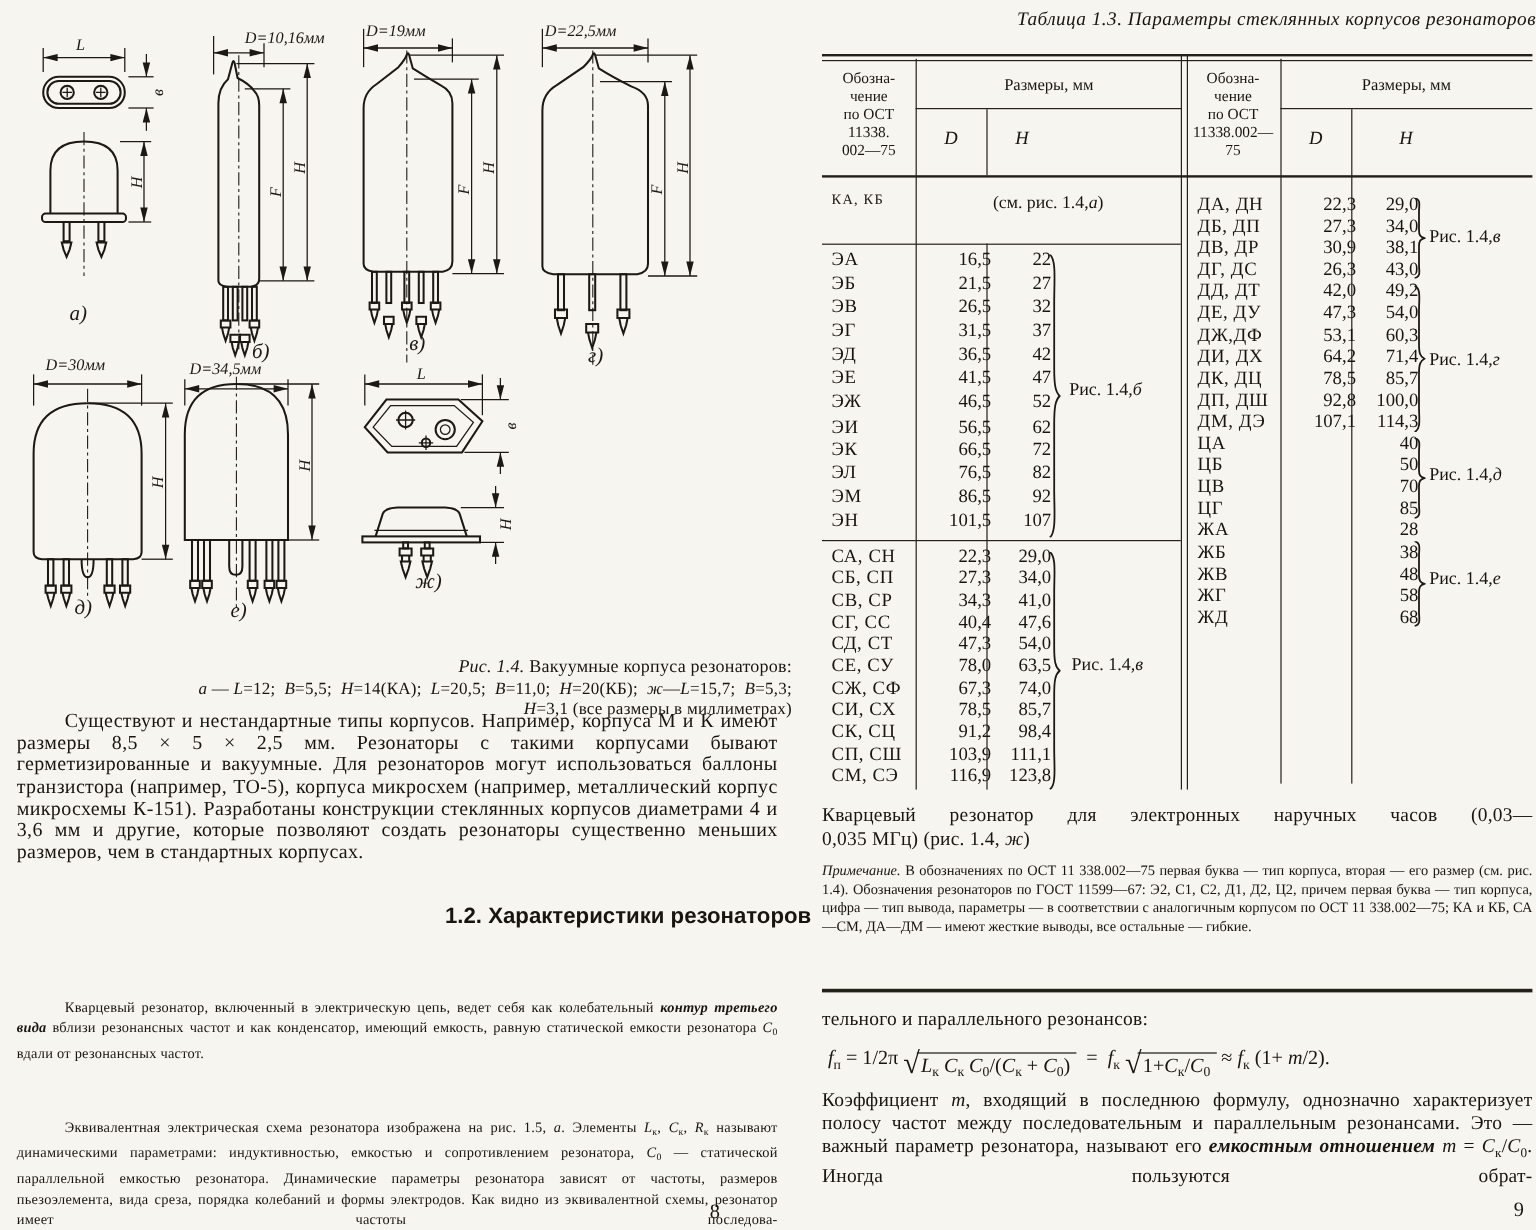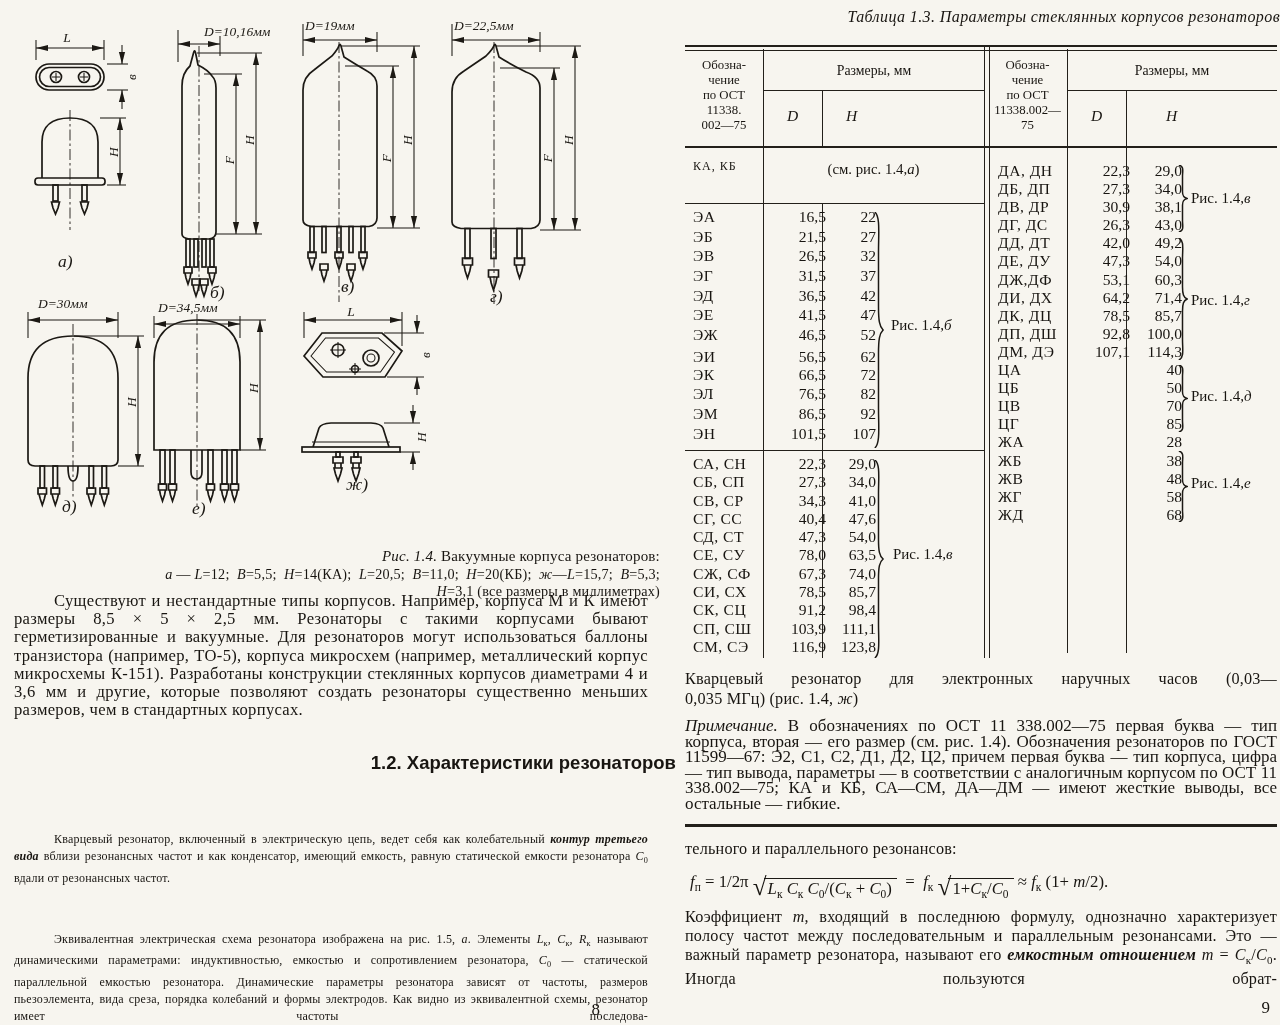--- a/index.html
+++ b/index.html
@@ -41,21 +41,21 @@
   .c-h{width:50px;text-align:right;}
   .c-des2{width:80px;padding-left:10px;letter-spacing:0.5px;}
   .c-d2{width:52px;text-align:right;}
   .c-h2{width:52px;text-align:right;}
   .hpad{padding-right:18px;}
   .brace{position:absolute;width:11px;}
   .brace svg{width:100%;height:100%;}
   .brace path{fill:none;stroke:#1c1914;stroke-width:1.5px;}
   .figref{position:absolute;font-size:15px;white-space:nowrap;}
   .rtext{font-size:16.2px;line-height:19px;letter-spacing:0.2px;}
-  .note{font-size:17px;line-height:15.6px;text-align:justify;}
+  .note{font-size:12px;line-height:15.6px;text-align:justify;}
   .formula{position:absolute;font-size:16.8px;display:flex;align-items:flex-start;white-space:pre;}
   .rad{display:inline-flex;align-items:baseline;}
   .rsign{font-size:1.5em;font-style:normal;margin-right:-3px;transform:translateY(1px);}
   .rbar{border-top:1.6px solid #1c1914;padding:0 5px 0 4px;}
   .fseg span{white-space:pre;}
 </style>
 </head>
 <body>
 
 <svg width="0" height="0" style="position:absolute" aria-hidden="true">

